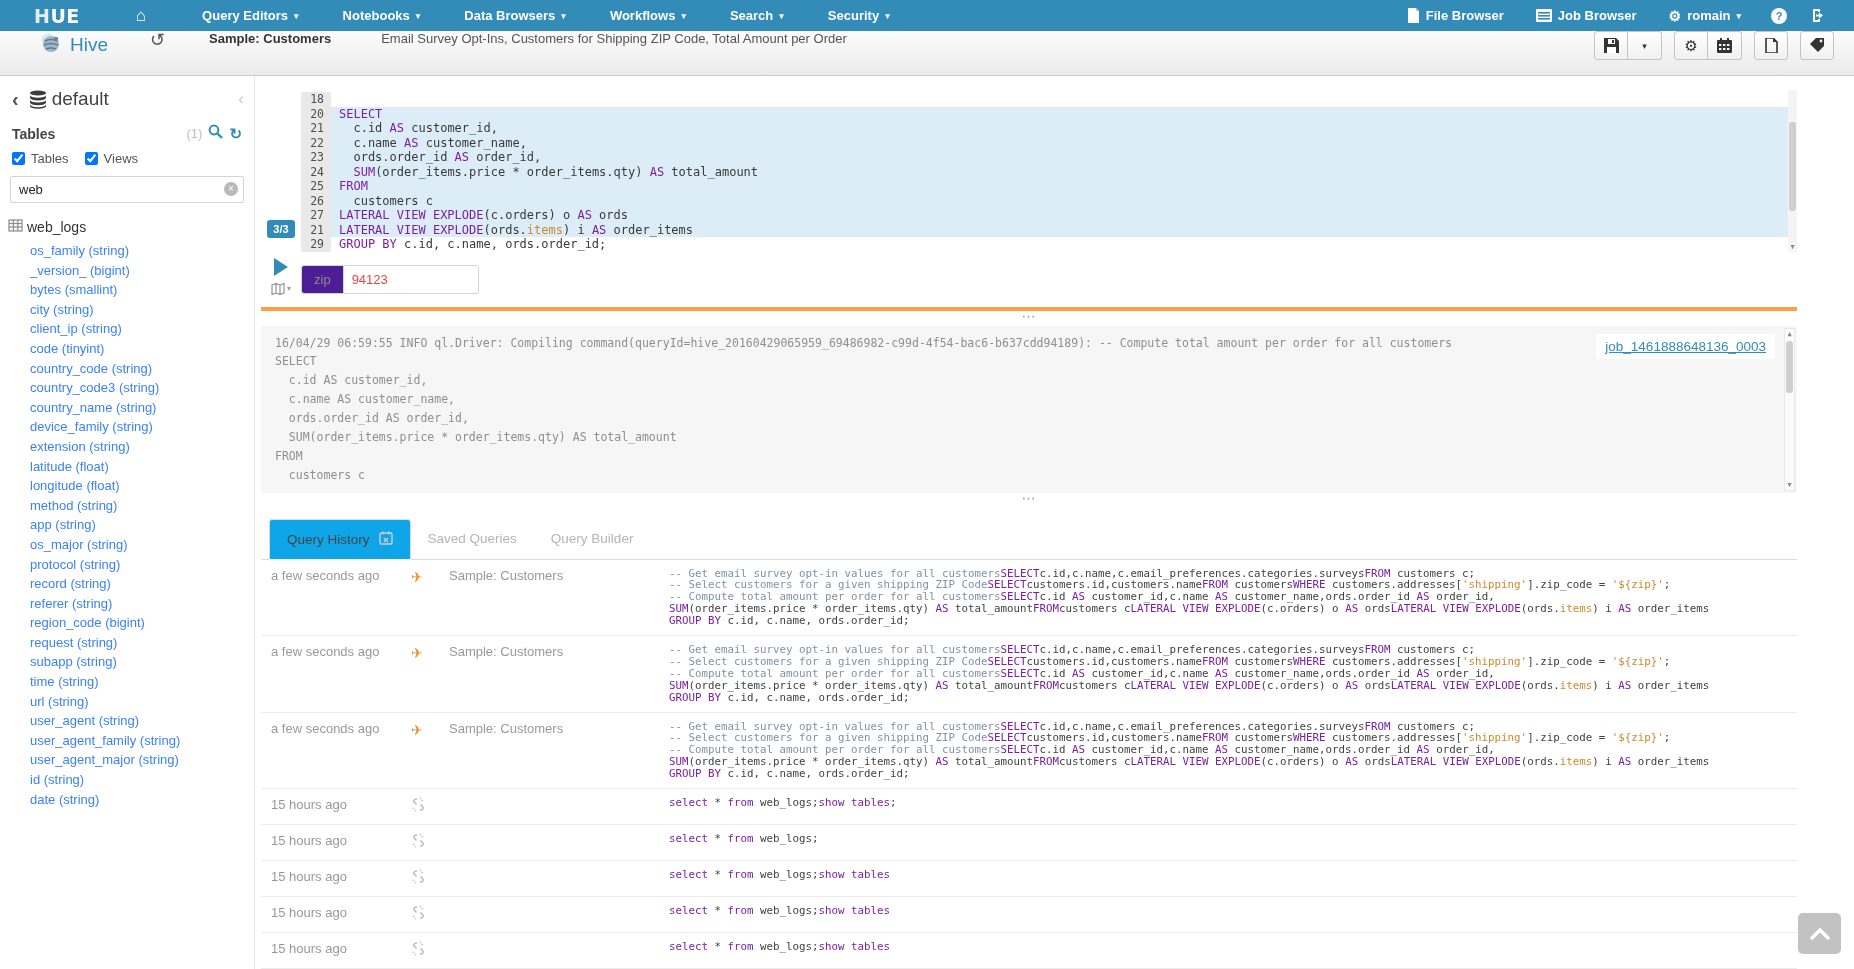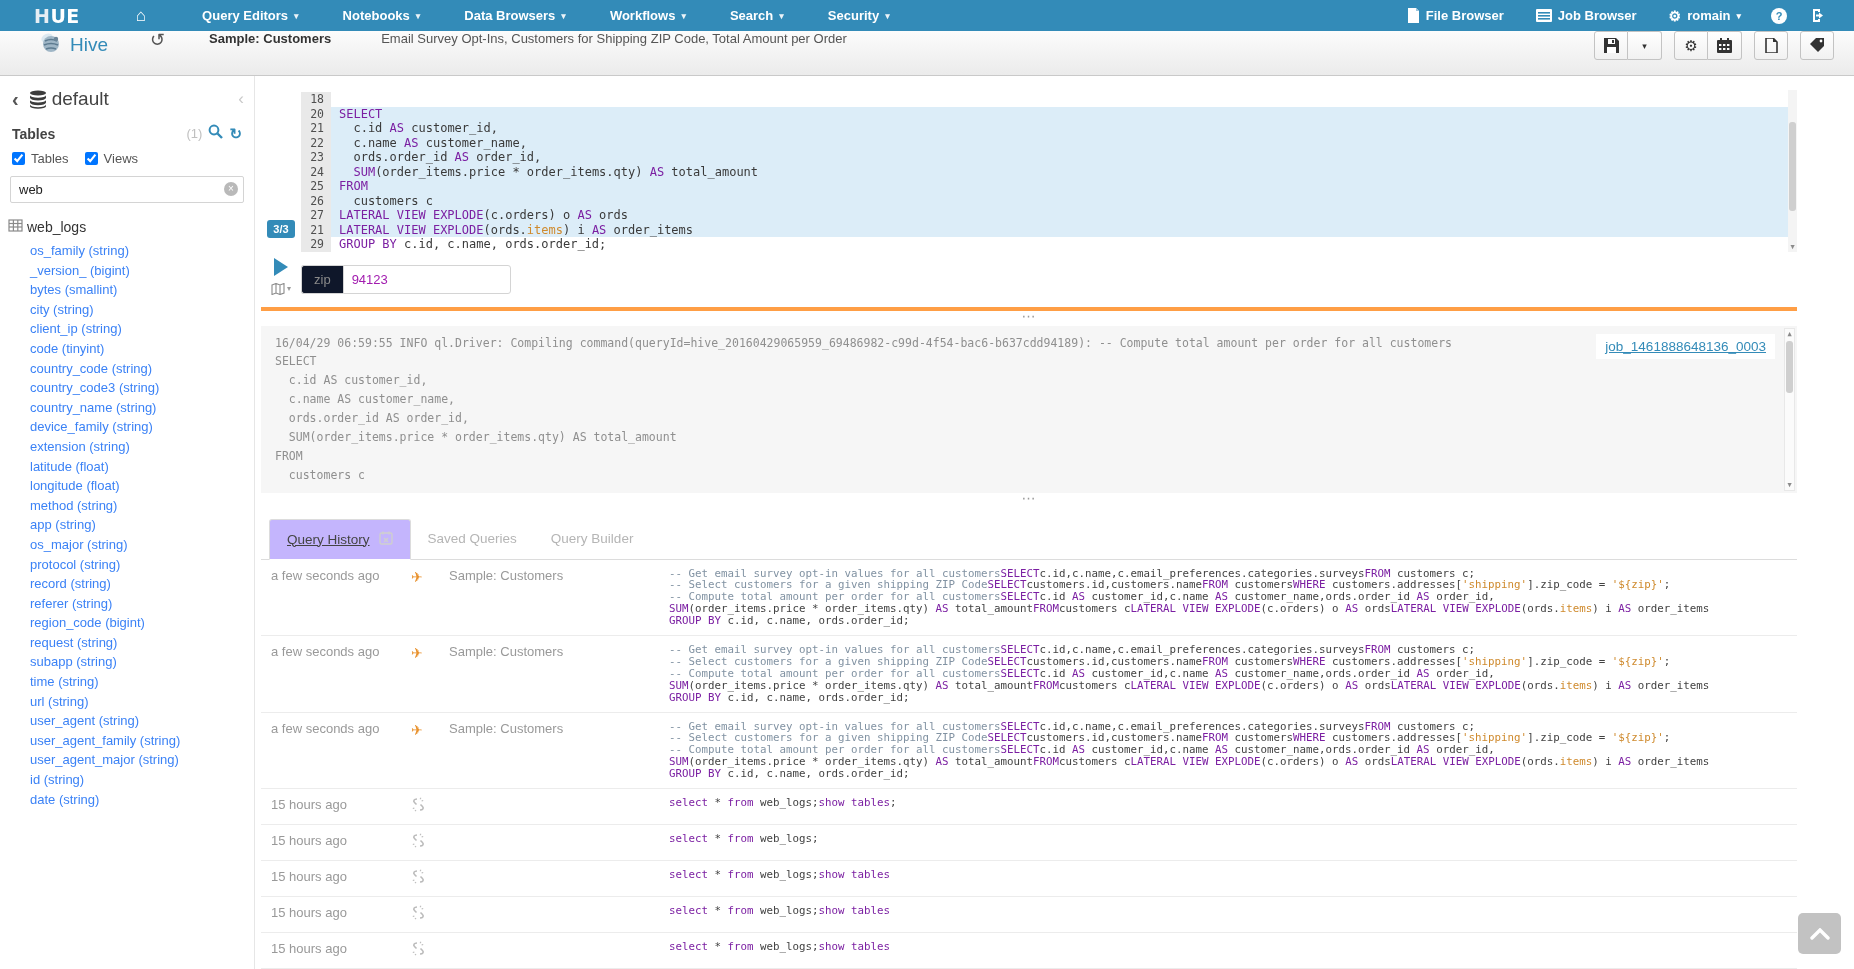--- a/index.html
+++ b/index.html
@@ -83,43 +83,43 @@
   .ed-scrollbar .arr { position:absolute; left:0; width:9px; text-align:center; font-size:7px; color:#8a8a8a; }
   .ed-scrollbar .thumb { position:absolute; left:1px; width:7px; background:#cfcfcf; border-radius:3px; }
 
   
   .vars-section { display:flex; margin-top:4px; }
   .rail2 { width:40px; display:flex; flex-direction:column; align-items:center; gap:7px; padding-top:2px; }
   .play-btn { width:0; height:0; border-left:14px solid #338bb8; border-top:9px solid transparent; border-bottom:9px solid transparent; }
   .map-wrap { display:flex; align-items:center; gap:2px; color:#8a8a8a; }
   .map-wrap .sm-caret { font-size:8px; color:#9a9a9a; }
   .vars { display:flex; align-items:center; margin-top:8px; }
-  .zip-label { background:#0f172a; border:1px solid #d4d4d4; border-right:none; color:#8a8a8a;
+  .zip-label { background:#4c1d95; border:1px solid #d4d4d4; border-right:none; color:#8a8a8a;
     font-size:13px; padding:6px 12px; border-radius:3px 0 0 3px; }
-  .zip-input { border:1px solid #d4d4d4; font-size:13px; padding:6px 8px; width:168px; color:#a21caf;
+  .zip-input { border:1px solid #d4d4d4; font-size:13px; padding:6px 8px; width:136px; color:#ef4444;
     border-radius:0 3px 3px 0; font-family:"Liberation Sans",sans-serif; }
 
   .progress-bar { height:4px; background:#ff9e45; margin-top:12px; }
   .resize-dots { text-align:center; color:#9a9a9a; font-size:14px; height:13px; line-height:10px; letter-spacing:1px; }
 
   
   .log-panel { position:relative; background:#f6f6f6; height:167px; margin-top:2px; padding:8px 14px 0;
     font-family:"DejaVu Sans Mono", monospace; font-size:11.5px; color:#8f8f8f; overflow:hidden; }
   .log-line { line-height:18.9px; white-space:pre; }
   .job-link { position:absolute; top:8px; right:22px; background:#fff; color:#338bb8;
     font-family:"Liberation Sans", sans-serif; font-size:13.5px; padding:5px 9px; }
   .log-scrollbar { position:absolute; right:2px; top:2px; bottom:2px; width:11px; background:#fbfbfb; border:1px solid #e8e8e8; }
   .log-scrollbar .arr { position:absolute; left:0; width:9px; text-align:center; font-size:7px; color:#8a8a8a; }
   .log-scrollbar .thumb { position:absolute; left:1px; width:7px; background:#cfcfcf; border-radius:3px; }
 
   
   .tabs-bar { margin-top:13px; display:flex; border-bottom:1px solid #dcdcdc; padding-left:8px; font-size:13.5px; }
   .tab { padding:11px 17px; color:#b5b5b5; display:flex; align-items:center; gap:9px; }
-  .tab.active { background:#c4b5fd; border:1px solid #dcdcdc; border-bottom:1px solid #fff; margin-bottom:-1px;
-    color:#444; border-radius:3px 3px 0 0;text-decoration:underline; }
+  .tab.active { background:#0ea5e9; border:1px solid #dcdcdc; border-bottom:1px solid #fff; margin-bottom:-1px;
+    color:#444; border-radius:3px 3px 0 0; }
 
   
   .h-row { display:flex; border-bottom:1px solid #ececec; padding:8px 0; align-items:flex-start; }
   .h-time { width:150px; padding-left:10px; color:#999; font-size:13px; line-height:15px; }
   .h-icon { width:38px; text-align:left; }
   .plane-glyph { color:#e8912d; font-size:14px; }
   .h-name { width:220px; color:#999; font-size:13px; line-height:15px; }
   .h-query { flex:1; font-family:"DejaVu Sans Mono", monospace; font-size:10.8px; line-height:11.9px; color:#424242; }
   .q-line { white-space:pre; }
 

